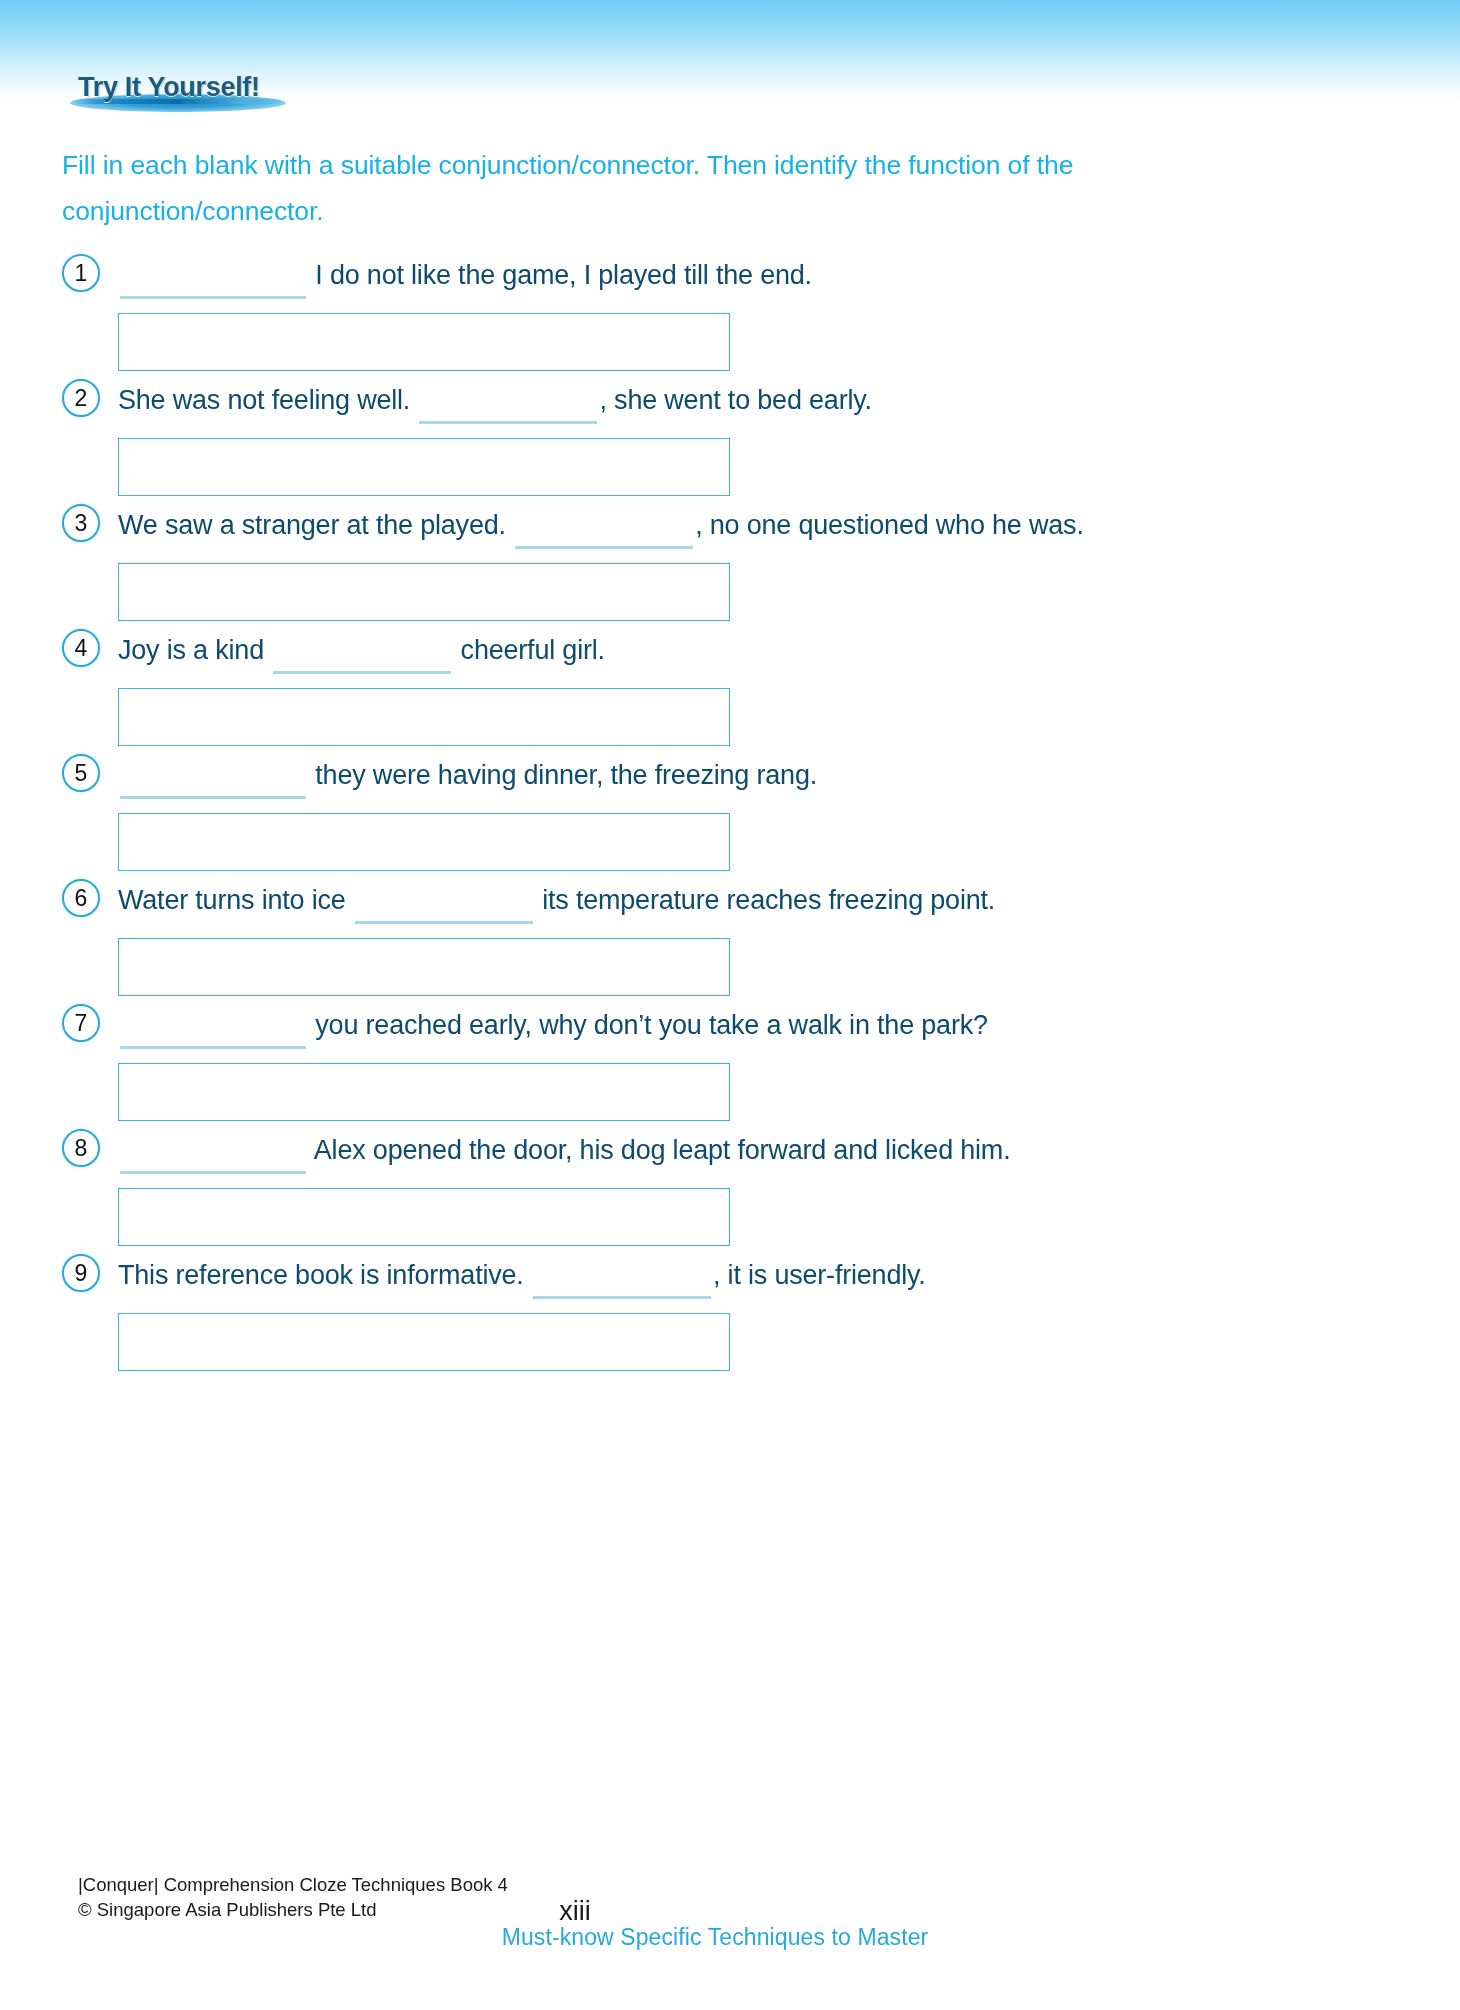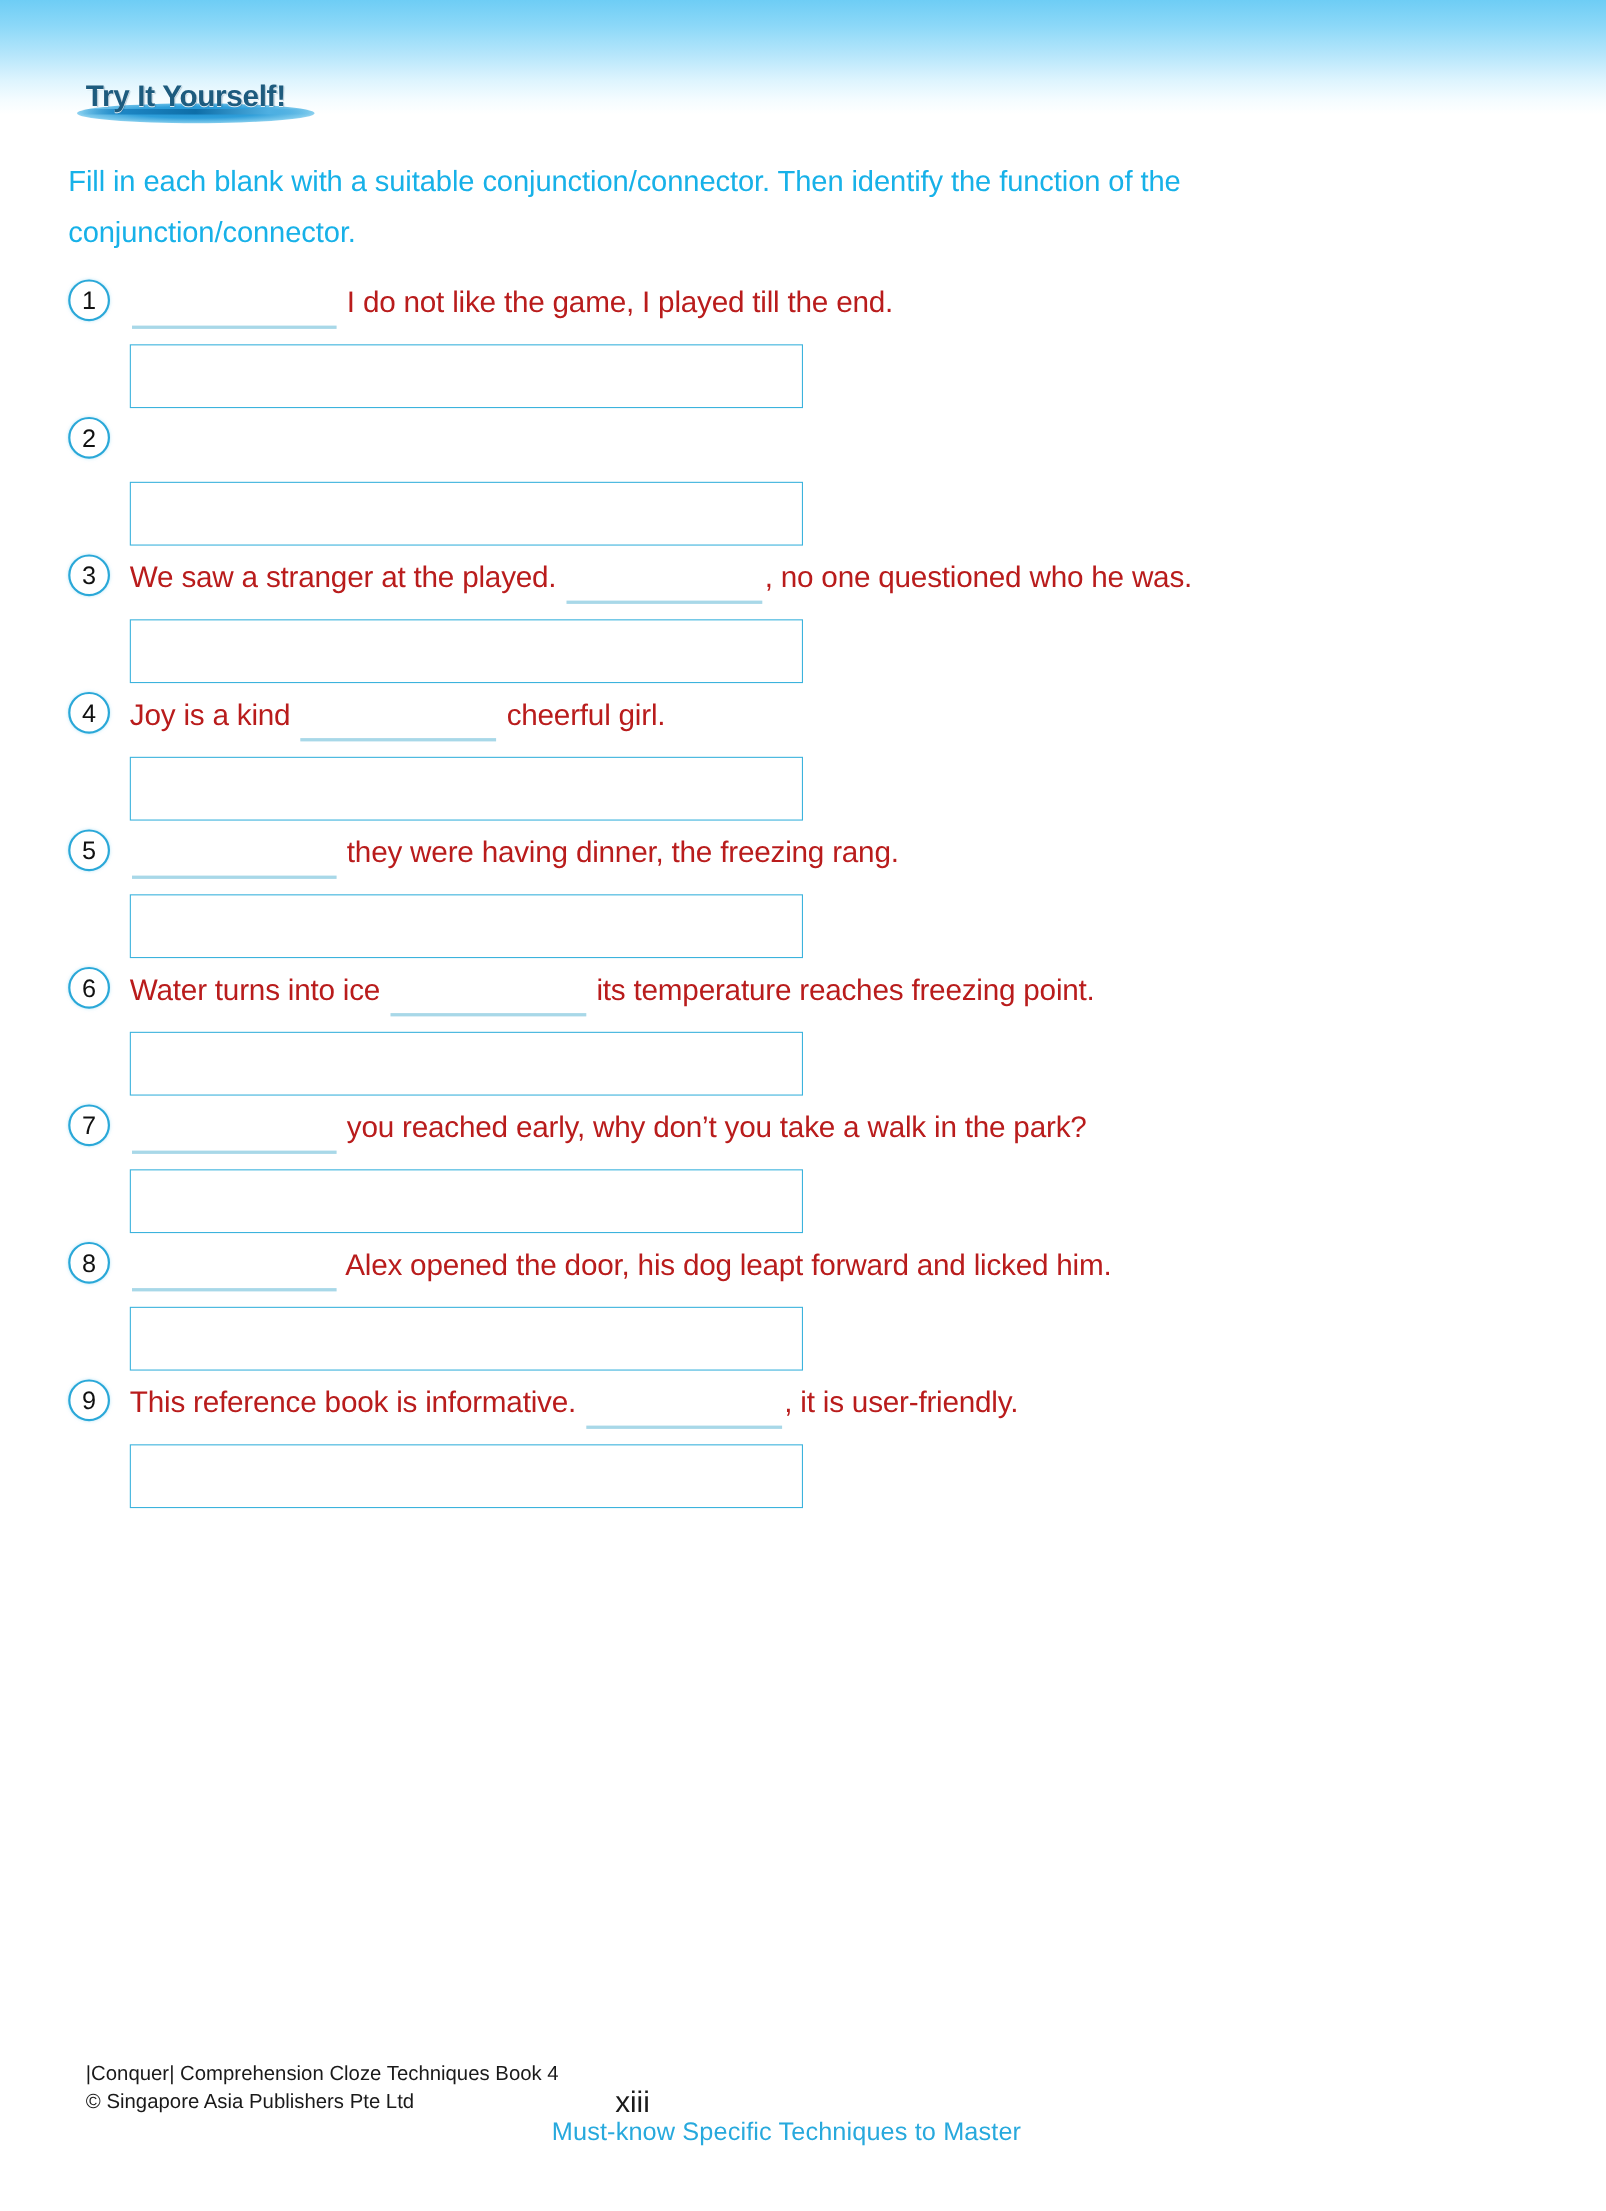--- a/index.html
+++ b/index.html
@@ -143,21 +143,21 @@
     text-align: center;
     color: #111111;
     background: #ffffff;
     box-shadow: 0 0 3px rgba(120,205,240,0.55);
   }
 
   .q-text {
     display: block;
     font-size: 27px;
     line-height: 42px;
-    color: #b91c1c;
+    color: #0c4a6e;
     letter-spacing: -0.2px;
     white-space: nowrap;
   }
 
   .blank {
     display: inline-block;
     vertical-align: baseline;
     border-bottom: 3px solid #a8d8e8;
     margin: 0 2px;
   }
@@ -236,20 +236,21 @@
         <div class="q-item">
           <div class="q-row">
             <div class="q-num">1</div>
             <div class="q-text"><span class="blank w-lead">&nbsp;</span><span> I do not like the game, I played till the end.</span></div>
           </div>
           <div class="answer-box"></div>
         </div>
         <div class="q-item">
           <div class="q-row">
             <div class="q-num">2</div>
+            <div class="q-text"><span>She was not feeling well. </span><span class="blank w-mid">&nbsp;</span><span>, she went to bed early.</span></div>
           </div>
           <div class="answer-box"></div>
         </div>
         <div class="q-item">
           <div class="q-row">
             <div class="q-num">3</div>
             <div class="q-text"><span>We saw a stranger at the played. </span><span class="blank w-mid">&nbsp;</span><span>, no one questioned who he was.</span></div>
           </div>
           <div class="answer-box"></div>
         </div>

